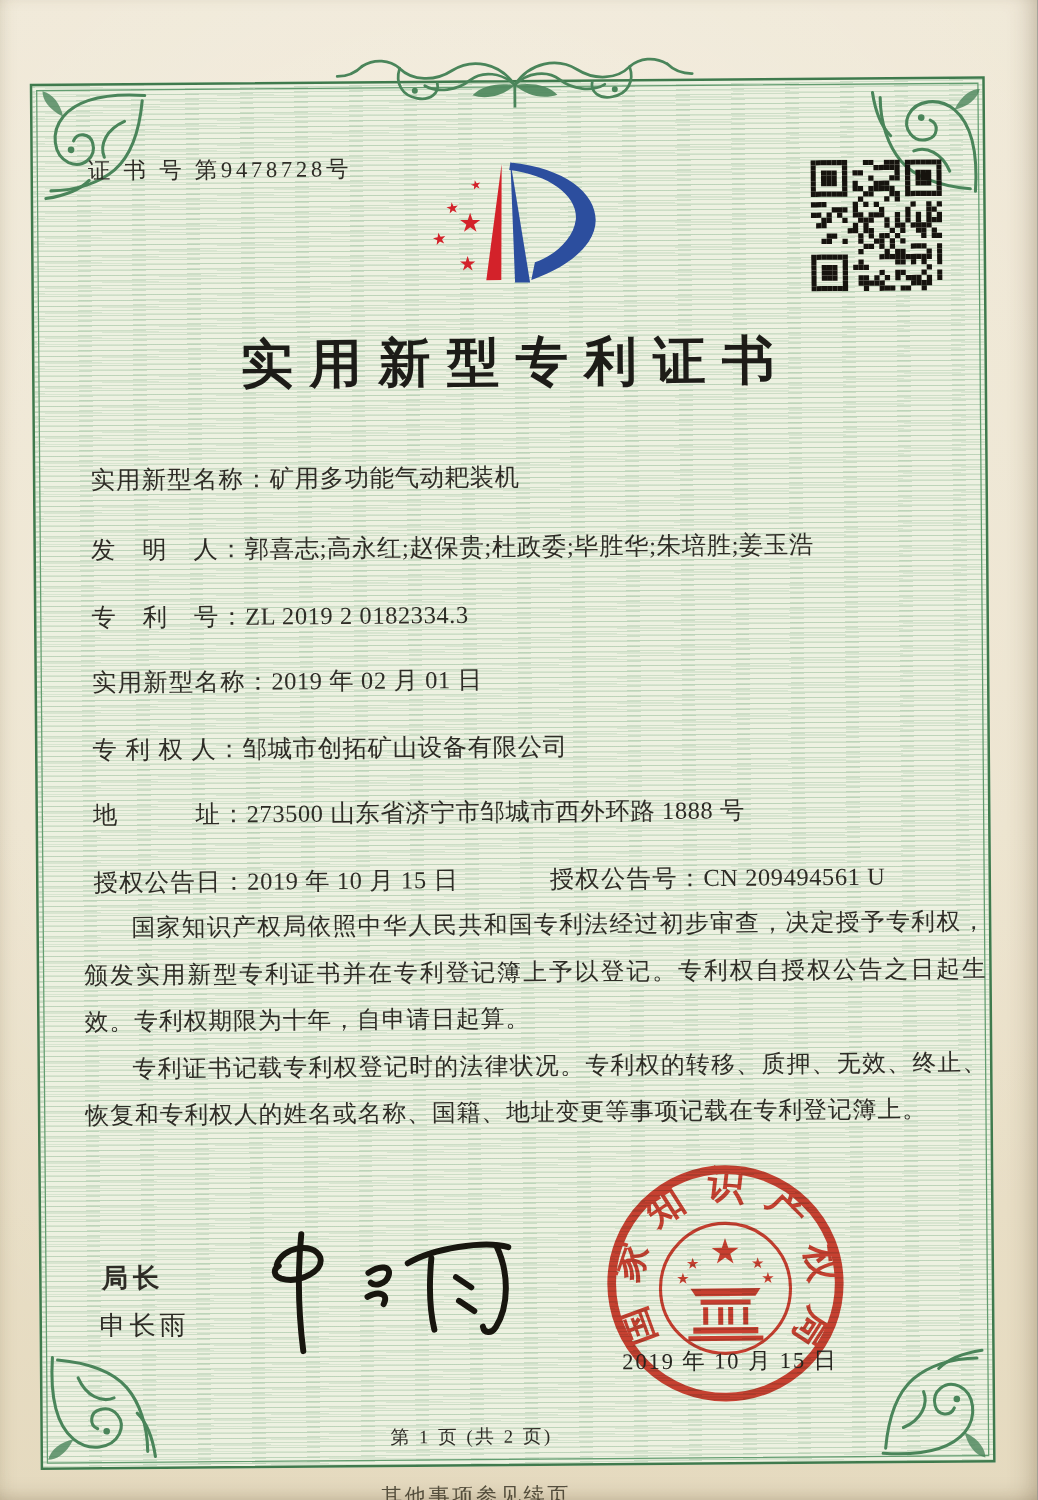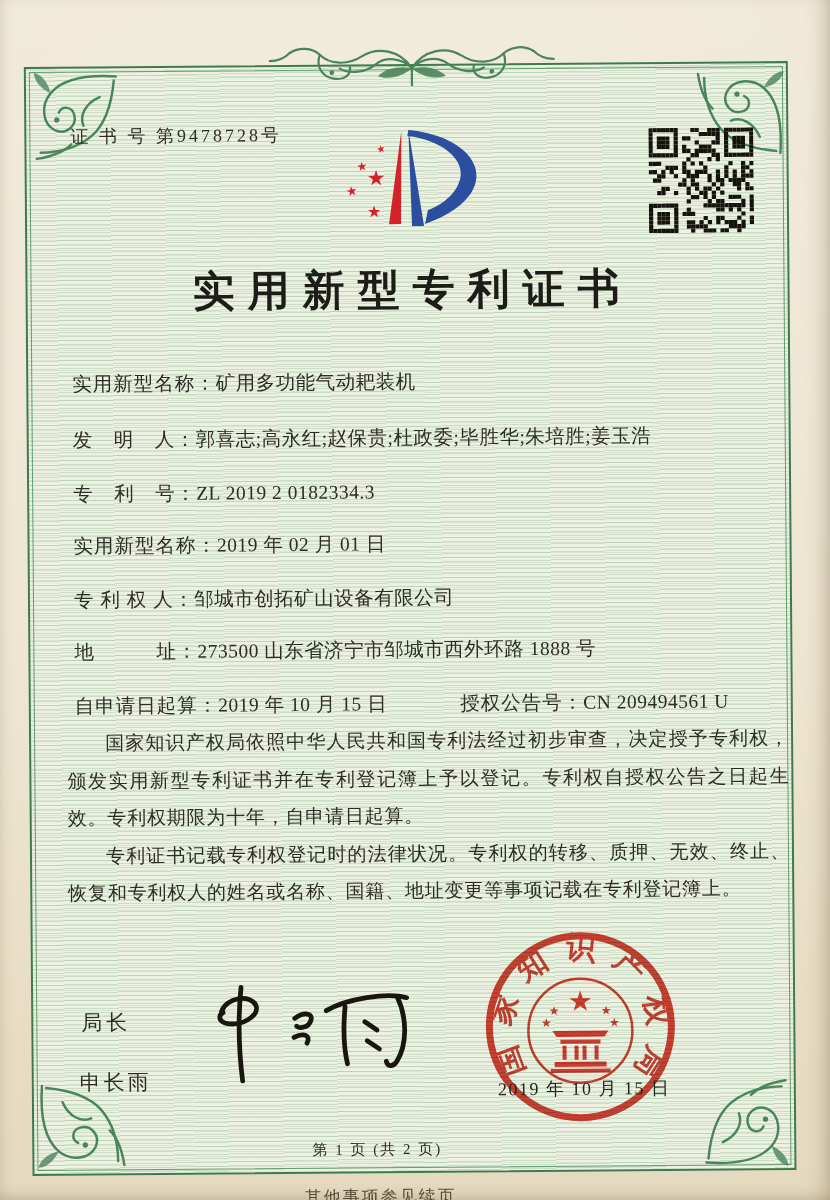--- a/index.html
+++ b/index.html
@@ -31,22 +31,22 @@
   .title{position:absolute;top:262px;left:0;width:830px;text-align:center;
     font-size:42px;font-weight:700;letter-spacing:13px;color:#1d1c18;}
   .qr{position:absolute;top:130px;left:652px;width:105px;height:105px;}
   
   .row{position:absolute;left:74px;right:40px;font-size:19.5px;white-space:nowrap;}
   .row .lbl{letter-spacing:1px;}
   .row .val{letter-spacing:.5px;}
   .row .lbl2{margin-left:73px;letter-spacing:1px;}
   .paras{position:absolute;top:722px;left:66px;width:722px;}
   .paras p{margin:0;text-indent:2em;font-size:19px;line-height:37.5px;letter-spacing:.8px;text-align:justify;}
-  .director-label{position:absolute;top:1006px;left:78px;font-size:21px;letter-spacing:4px;font-family:"Liberation Sans","DejaVu Sans",sans-serif;}
-  .director-name{position:absolute;top:1066px;left:76px;font-size:21px;letter-spacing:3px;font-family:Liberation Sans, sans-serif;}
+  .director-label{position:absolute;top:1006px;left:78px;font-size:21px;letter-spacing:4px;font-family:"Liberation Sans","DejaVu Sans",sans-serif;font-weight:bold;}
+  .director-name{position:absolute;top:1044px;left:76px;font-size:21px;letter-spacing:3px;font-family:Liberation Sans, sans-serif;}
   .signature{position:absolute;top:972px;left:192px;width:238px;height:118px;transform:rotate(-2deg);z-index:4;}
   .seal{position:absolute;top:928px;left:477px;width:200px;height:200px;z-index:5;mix-blend-mode:multiply;opacity:.95;}
   .issue-date{position:absolute;top:1078px;left:494px;font-size:18px;letter-spacing:1.5px;color:#26241f;z-index:6;}
   .page-info{position:absolute;top:1140px;left:288px;width:170px;text-align:center;font-size:15px;letter-spacing:2px;}
   .bottom-edge{position:absolute;top:1185px;left:300px;font-size:17px;letter-spacing:2px;color:#55503f;}
 </style>
 </head>
 <body>
 
 <div class="photo">
@@ -409,21 +409,21 @@
     <div class="row" style="top:530px">
       <span class="lbl">实用新型名称：</span><span class="val">2019 年 02 月 01 日</span>
     </div>
     <div class="row" style="top:584px">
       <span class="lbl">专 利 权 人：</span><span class="val">邹城市创拓矿山设备有限公司</span>
     </div>
     <div class="row" style="top:636px">
       <span class="lbl">地　　　址：</span><span class="val">273500 山东省济宁市邹城市西外环路 1888 号</span>
     </div>
     <div class="row" style="top:690px">
-      <span class="lbl">自申请日起算：</span><span class="val">2019 年 10 月 15 日</span><span class="lbl2">授权公告号：</span><span class="val">CN 209494561 U</span>
+      <span class="lbl">授权公告日：</span><span class="val">2019 年 10 月 15 日</span><span class="lbl2">授权公告号：</span><span class="val">CN 209494561 U</span>
     </div>
 
     <div class="paras">
       <p>国家知识产权局依照中华人民共和国专利法经过初步审查，决定授予专利权，颁发实用新型专利证书并在专利登记簿上予以登记。专利权自授权公告之日起生效。专利权期限为十年，自申请日起算。</p>
       <p>专利证书记载专利权登记时的法律状况。专利权的转移、质押、无效、终止、恢复和专利权人的姓名或名称、国籍、地址变更等事项记载在专利登记簿上。</p>
     </div>
 
     <div class="director-label">局长</div>
     <div class="director-name">申长雨</div>
 

